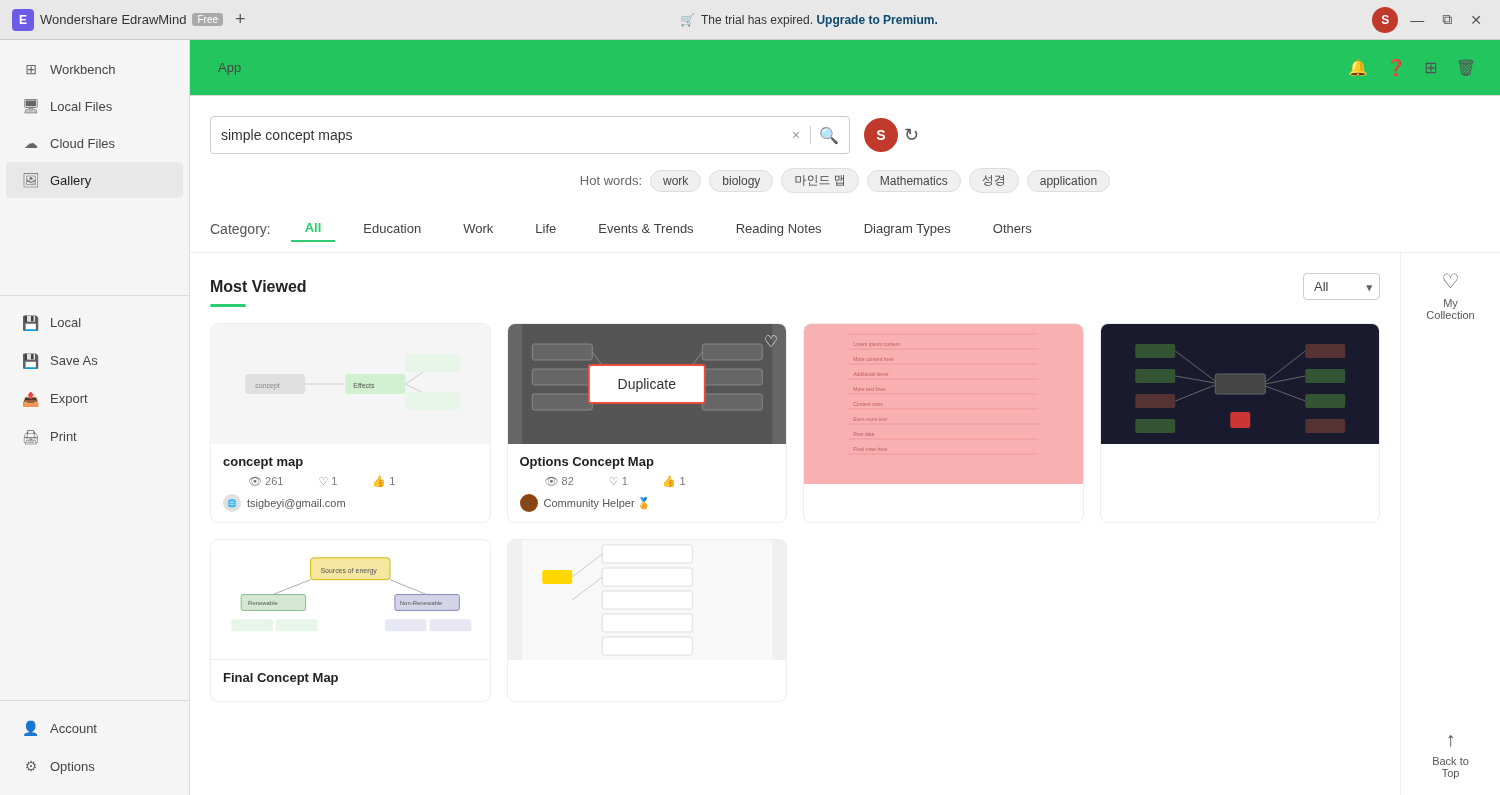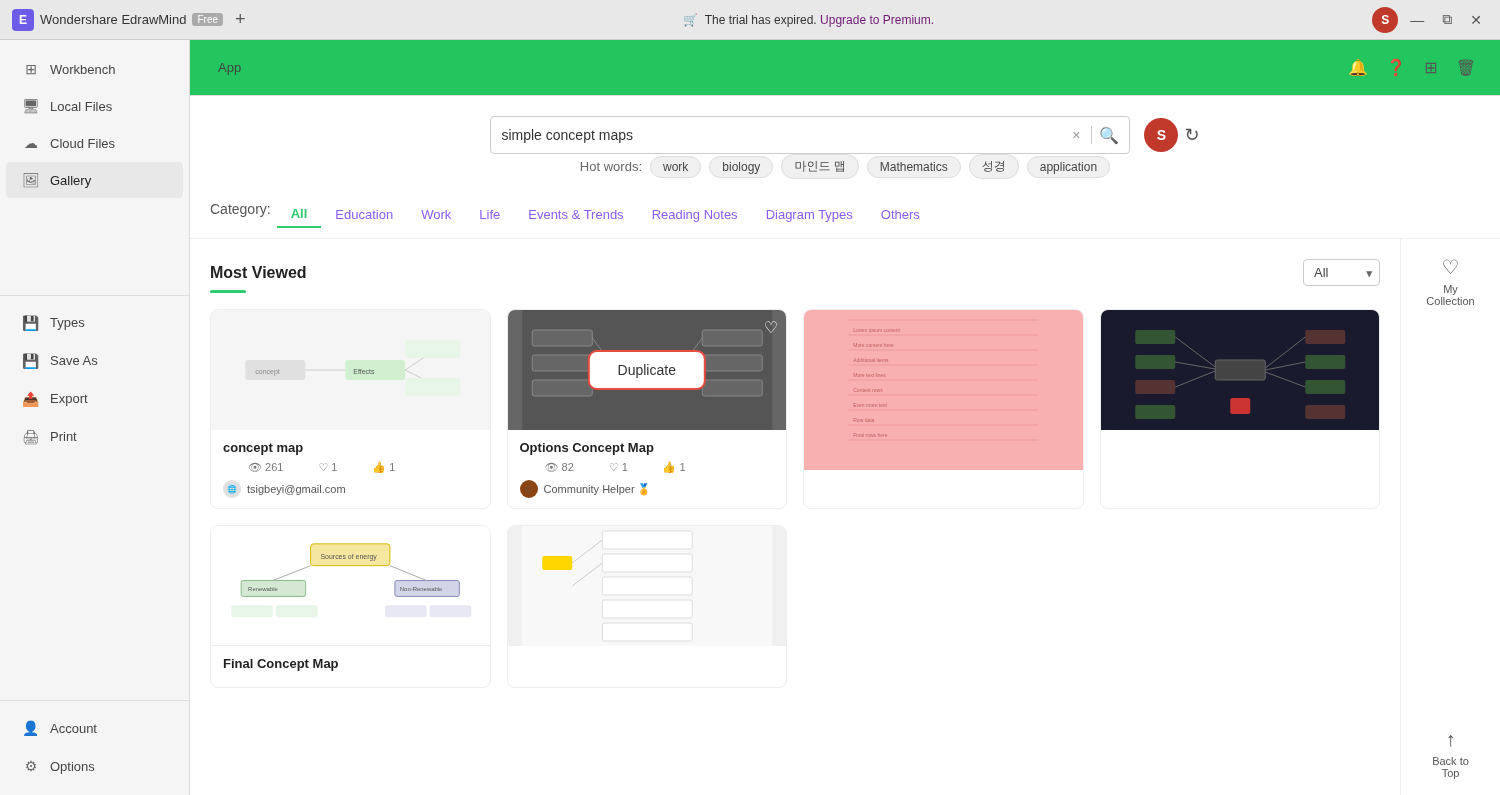--- a/index.html
+++ b/index.html
@@ -44,21 +44,21 @@
     }
     .trial-banner {
       flex: 1;
       display: flex;
       justify-content: center;
       align-items: center;
       font-size: 12px;
       color: #333;
     }
     .trial-banner .cart-icon { margin-right: 6px; }
-    .upgrade-link { color: #701a75; font-weight: 400; text-decoration: none; cursor: pointer; }
+    .upgrade-link { color: #0c4a6e; font-weight: 700; text-decoration: none; cursor: pointer; }
     .title-bar-actions {
       display: flex;
       align-items: center;
       gap: 6px;
     }
     .user-avatar-small {
       width: 26px; height: 26px;
       background: #c0392b;
       border-radius: 50%;
       display: flex; align-items: center; justify-content: center;
@@ -154,21 +154,21 @@
 
     
     .search-section {
       background: white;
       padding: 20px 20px 0;
       border-bottom: 1px solid #eee;
     }
     .search-row {
       display: flex;
       align-items: center;
-      justify-content: center;
+      margin-bottom: 14px;
     }
     .search-box {
       display: flex;
       align-items: center;
       border: 1px solid #ccc;
       border-radius: 4px;
       width: 640px;
       background: white;
       padding: 0 10px;
       height: 38px;
@@ -216,31 +216,32 @@
       background: #f0f0f0;
       border: 1px solid #ddd;
       border-radius: 14px;
       padding: 3px 12px;
       font-size: 12px;
       color: #444;
       cursor: pointer;
     }
     .category-row {
       display: flex;
-      gap: 0;
+      align-items: center;
+      gap: 14px;
       padding: 10px 0;
       font-size: 14px;
     }
     .category-label { color: #555; font-weight: 500; margin-right: 6px; }
     .cat-btn {
       background: none; border: none; cursor: pointer;
       padding: 5px 14px;
       border-radius: 4px;
       font-size: 13px;
-      color: #8b5cf6;
+      color: #404040;
     }
     .cat-btn.active {
       color: #2ecc71;
       border-bottom: 2px solid #2ecc71;
       border-radius: 0;
       font-weight: 600;
     }
 
     
     .gallery-area {
@@ -329,21 +330,21 @@
     }
     .duplicate-btn {
       position: absolute;
       top: 50%; left: 50%; transform: translate(-50%, -50%);
       background: white;
       border: 2px solid #e74c3c;
       color: #333;
       font-size: 14px;
       font-weight: 500;
       padding: 10px 28px;
-      border-radius: 9px;
+      border-radius: 3px;
       cursor: pointer;
       z-index: 10;
     }
     .heart-icon {
       position: absolute; top: 8px; right: 8px;
       font-size: 16px; color: white; z-index: 5;
     }
 
     
     .right-sidebar {
@@ -431,21 +432,21 @@
       <div class="sidebar-item active">
         <span class="icon">🖼</span>
         <span>Gallery</span>
       </div>
     </div>
 
     <div style="height:1px;background:#ddd;margin:8px 0;"></div>
 
     <div class="sidebar-item">
       <span class="icon">💾</span>
-      <span>Types</span>
+      <span>Local</span>
     </div>
     <div class="sidebar-item">
       <span class="icon">💾</span>
       <span>Save As</span>
     </div>
     <div class="sidebar-item">
       <span class="icon">📤</span>
       <span>Export</span>
     </div>
     <div class="sidebar-item">

